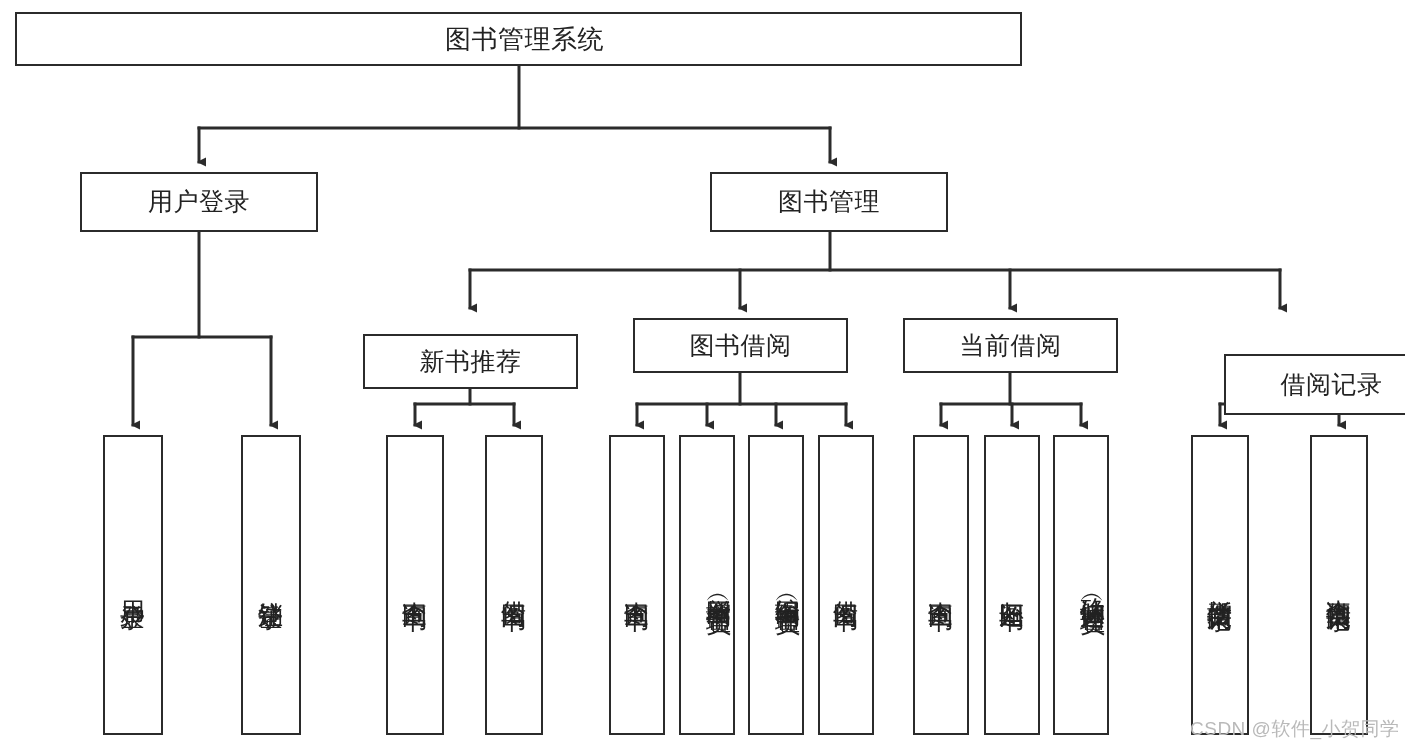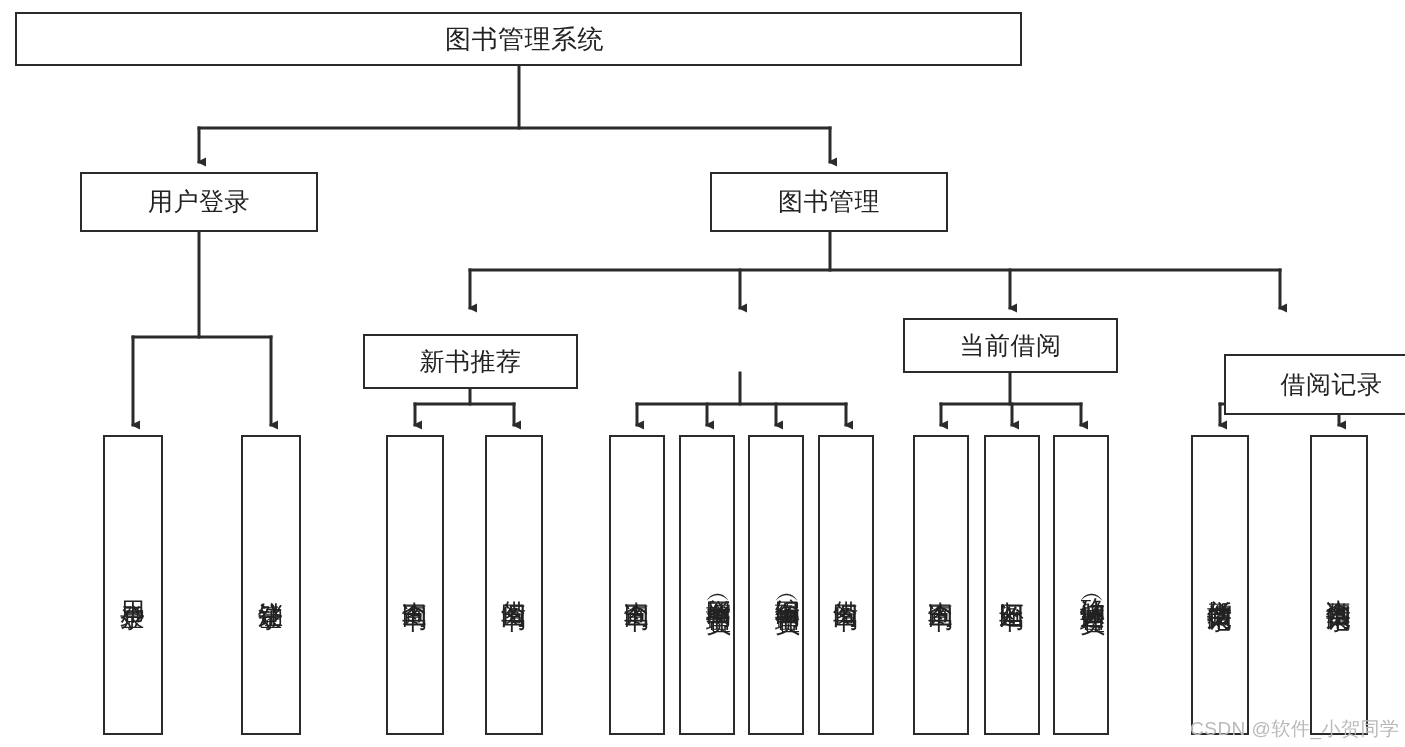--- a/index.html
+++ b/index.html
@@ -123,20 +123,21 @@
       <path d="M1339,404 L1339,425" marker-end="url(#arrow)"></path>
     </g>
   </svg>
 
   <div class="node root horiz" style="left: 15px; top: 12px; width: 1007px; height: 54px;">图书管理系统</div>
 
   <div class="node horiz" style="left: 80px; top: 172px; width: 238px; height: 60px;">用户登录</div>
   <div class="node horiz" style="left: 710px; top: 172px; width: 238px; height: 60px;">图书管理</div>
 
   <div class="node horiz" style="left: 363px; top: 334px; width: 215px; height: 55px;">新书推荐</div>
+  <div class="node horiz" style="left: 633px; top: 318px; width: 215px; height: 55px;">图书借阅</div>
   <div class="node horiz" style="left: 903px; top: 318px; width: 215px; height: 55px;">当前借阅</div>
   <div class="node horiz" style="left: 1224px; top: 318px; width: 215px; height: 61px; margin-top: 36px;">借阅记录</div>
 
   <div class="node vert mid" style="left: 103px; top: 435px; width: 60px; height: 300px;">用户登录</div>
   <div class="node vert mid" style="left: 241px; top: 435px; width: 60px; height: 300px;">注销登录</div>
   <div class="node vert mid" style="left: 386px; top: 435px; width: 58px; height: 300px;">查询图书</div>
   <div class="node vert mid" style="left: 485px; top: 435px; width: 58px; height: 300px;">借阅图书</div>
   <div class="node vert mid" style="left: 609px; top: 435px; width: 56px; height: 300px;">查询图书</div>
   <div class="node vert" style="left: 679px; top: 435px; width: 56px; height: 300px;">新增图书（管理员）</div>
   <div class="node vert" style="left: 748px; top: 435px; width: 56px; height: 300px;">编辑图书（管理员）</div>

